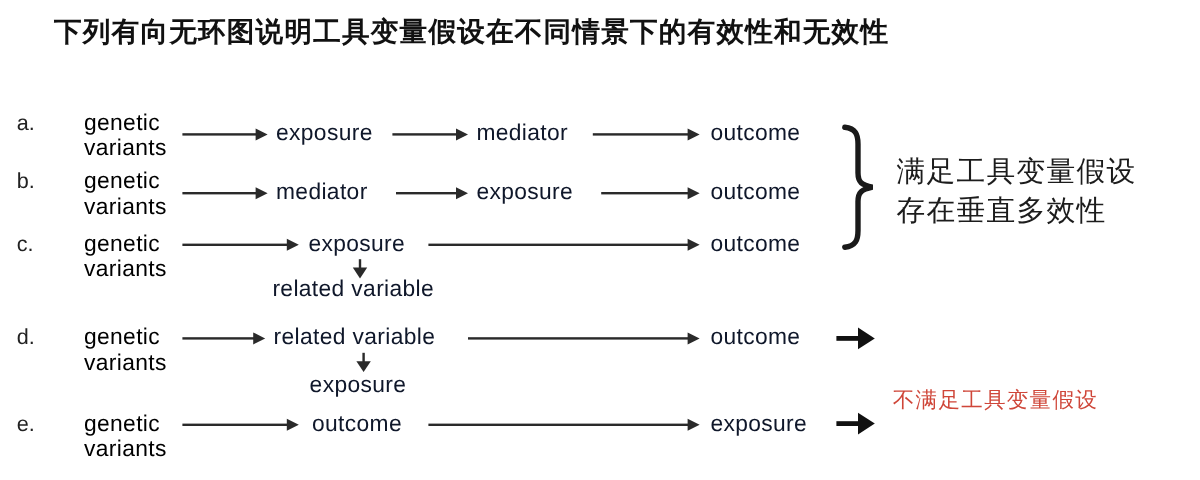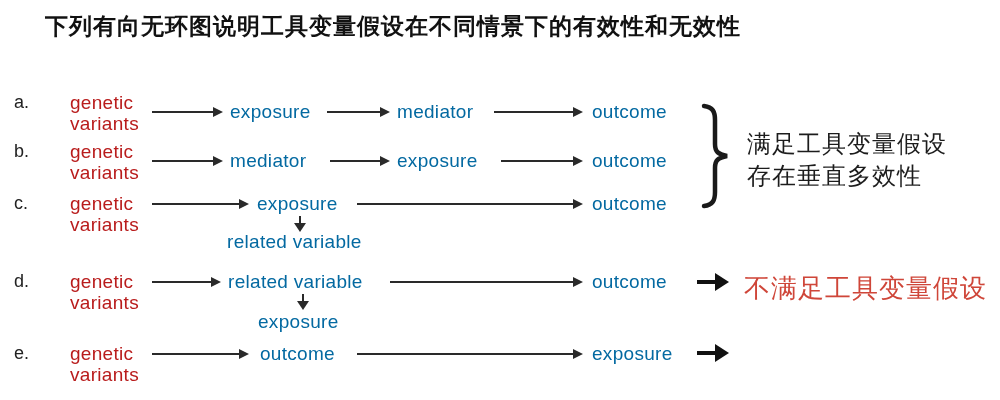--- a/index.html
+++ b/index.html
@@ -15,25 +15,25 @@
   }
   .title{
     position:absolute;left:45px;top:11px;
     font-size:23px;font-weight:bold;color:#111;
     letter-spacing:1px;white-space:nowrap;
   }
   .row-label{
     position:absolute;font-size:18px;color:#222;line-height:20px;
   }
   .src{
-    position:absolute;font-size:19px;color:#b91c1c;line-height:21px;
+    position:absolute;font-size:19px;color:#000000;line-height:21px;
     letter-spacing:0.3px;
   }
   .node{
-    position:absolute;font-size:19px;color:#0369a1;line-height:21px;
+    position:absolute;font-size:19px;color:#0f172a;line-height:21px;
     white-space:nowrap;letter-spacing:0.3px;
   }
   .harrow{
     position:absolute;height:2px;background:#2a2a2a;
   }
   .harrow::after{
     content:"";position:absolute;right:-9px;top:-4px;width:0;height:0;
     border-left:10px solid #2a2a2a;
     border-top:5px solid transparent;border-bottom:5px solid transparent;
   }
@@ -51,22 +51,22 @@
   .bold-arrow::after{
     content:"";position:absolute;right:-13px;top:-7px;width:0;height:0;
     border-left:14px solid #111;
     border-top:9px solid transparent;border-bottom:9px solid transparent;
   }
   .cn{
     position:absolute;color:#1c1c1c;font-size:24px;line-height:28px;
     white-space:nowrap;letter-spacing:1px;
   }
   .cn-red{
-    position:absolute;color:#cf4639;font-size:26px;line-height:30px;
-    white-space:nowrap;letter-spacing:1px;
+    position:absolute;color:#cf4639;font-size:18px;line-height:30px;
+    white-space:nowrap;letter-spacing:1px;margin-top:45px;
   }
   .brace{position:absolute;}
 </style>
 </head>
 <body>
 
 <div class="canvas">
 
   <div class="title">下列有向无环图说明工具变量假设在不同情景下的有效性和无效性</div>
 

